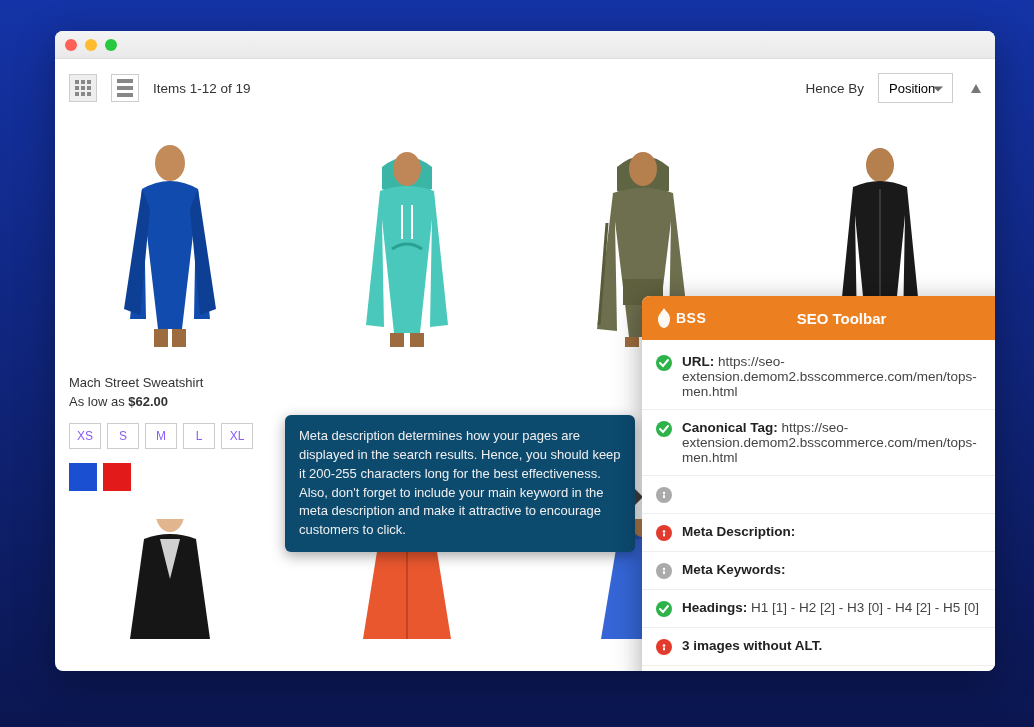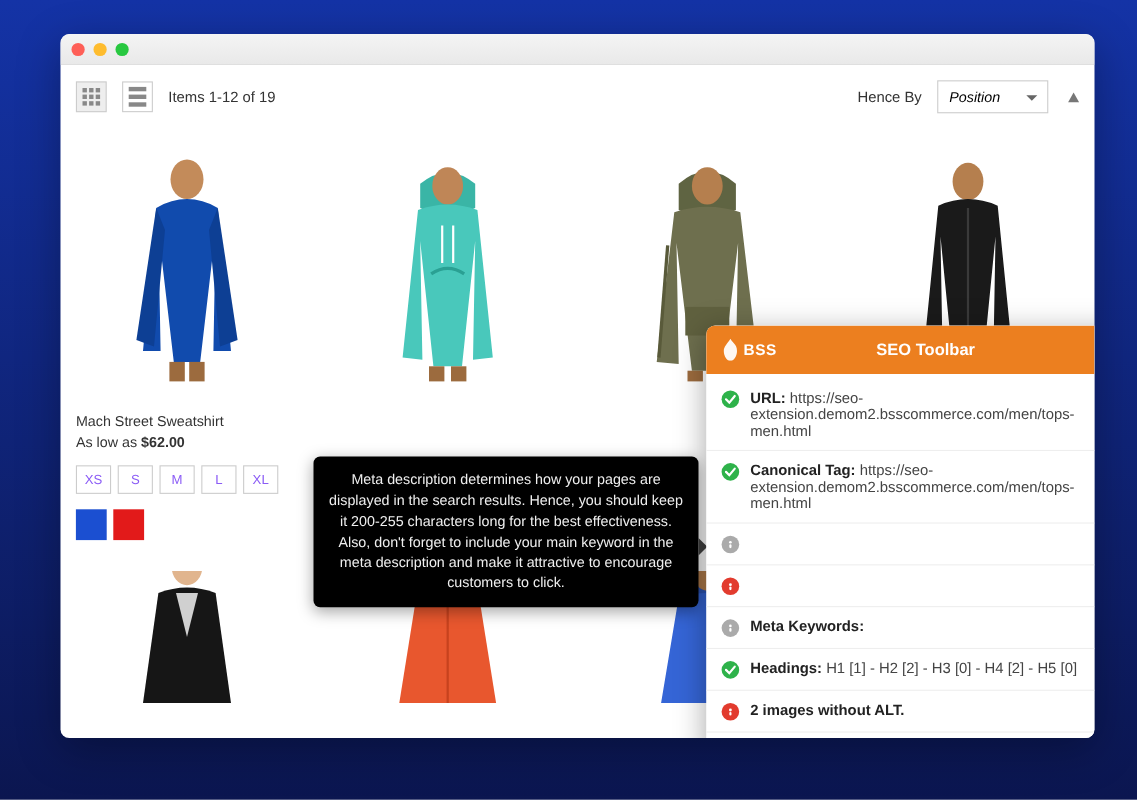--- a/index.html
+++ b/index.html
@@ -40,22 +40,22 @@
     width:28px;height:28px; border:1px solid #ccc; display:flex;align-items:center;justify-content:center; background:#fff;
     cursor:pointer;
   }
   .view-btn.active{ background:#eee;}
   .grid-icon{display:grid;grid-template-columns:repeat(3,4px);grid-template-rows:repeat(3,4px);gap:2px;}
   .grid-icon span{background:#888;}
   .list-icon{display:grid;grid-template-rows:repeat(3,4px);gap:3px;width:16px;}
   .list-icon span{background:#888;height:4px;}
   .spacer{flex:1;}
   .sort-select{
-    border:1px solid #ccc; height:30px; padding:0 42px 0 10px; font-size:13px; background:#fff;
-    appearance:none; position:relative;font-style:italic;
+    border:1px solid #ccc; height:30px; padding:0 16px 0 10px; font-size:13px; background:#fff;
+    appearance:none; position:relative;
   }
   .select-wrap{position:relative;}
   .select-wrap::after{
     content:""; position:absolute; right:10px; top:50%; transform:translateY(-30%);
     border-left:5px solid transparent;border-right:5px solid transparent;border-top:5px solid #666;
     pointer-events:none;
   }
   .arrow-up{
     width:0;height:0;border-left:5px solid transparent;border-right:5px solid transparent;border-bottom:9px solid #777;
     margin-left:4px; cursor:pointer;
@@ -82,28 +82,27 @@
   .swatch{width:28px;height:28px;cursor:pointer;}
 
   
   .photo svg{display:block;}
 
   
   .tooltip{
     position:absolute;
     left:230px; top:356px;
     width:350px;
-    background:#000000;
+    background:#0c4a6e;
     color:#efefef;
     font-size:13px;
     line-height:1.45;
     padding:12px 14px;
     border-radius:6px;
     box-shadow:0 4px 14px rgba(0,0,0,.35);
-    text-align:center;
   }
   .tooltip::after{
     content:"";
     position:absolute;
     right:-8px; top:74px;
     border-top:8px solid transparent;
     border-bottom:8px solid transparent;
     border-left:8px solid #3b3b3b;
   }
 
@@ -362,20 +361,21 @@
               </svg>
             </div>
           </div>
           <div class="seo-row">
             <div class="status-icon status-err">
               <svg width="8" height="8" viewBox="0 0 8 8">
                 <circle cx="4" cy="2.5" r="1.3" fill="#fff"></circle>
                 <rect x="3" y="4.2" width="2" height="3.3" rx="1" fill="#fff"></rect>
               </svg>
             </div>
+            <div class="text"><strong>Meta Description:</strong> <span></span></div>
           </div>
           <div class="seo-row">
             <div class="status-icon status-info">
               <svg width="8" height="8" viewBox="0 0 8 8">
                 <circle cx="4" cy="2" r="1.2" fill="#fff"></circle>
                 <rect x="3" y="3.8" width="2" height="3.5" rx="1" fill="#fff"></rect>
               </svg>
             </div>
             <div class="text"><strong>Meta Keywords:</strong> <span></span></div>
           </div>
@@ -387,21 +387,21 @@
             </div>
             <div class="text"><strong>Headings:</strong> <span>H1 [1] - H2 [2] - H3 [0] - H4 [2] - H5 [0]</span></div>
           </div>
           <div class="seo-row">
             <div class="status-icon status-err">
               <svg width="8" height="8" viewBox="0 0 8 8">
                 <circle cx="4" cy="2.5" r="1.3" fill="#fff"></circle>
                 <rect x="3" y="4.2" width="2" height="3.3" rx="1" fill="#fff"></rect>
               </svg>
             </div>
-            <div class="text"><strong>2 images without ALT.</strong> <span></span></div>
+            <div class="text"><strong>3 images without ALT.</strong> <span></span></div>
           </div>
           <div class="seo-row"></div>
         </div>
 
     </div>
 
   </div>
 </div>
 
 </body></html>

